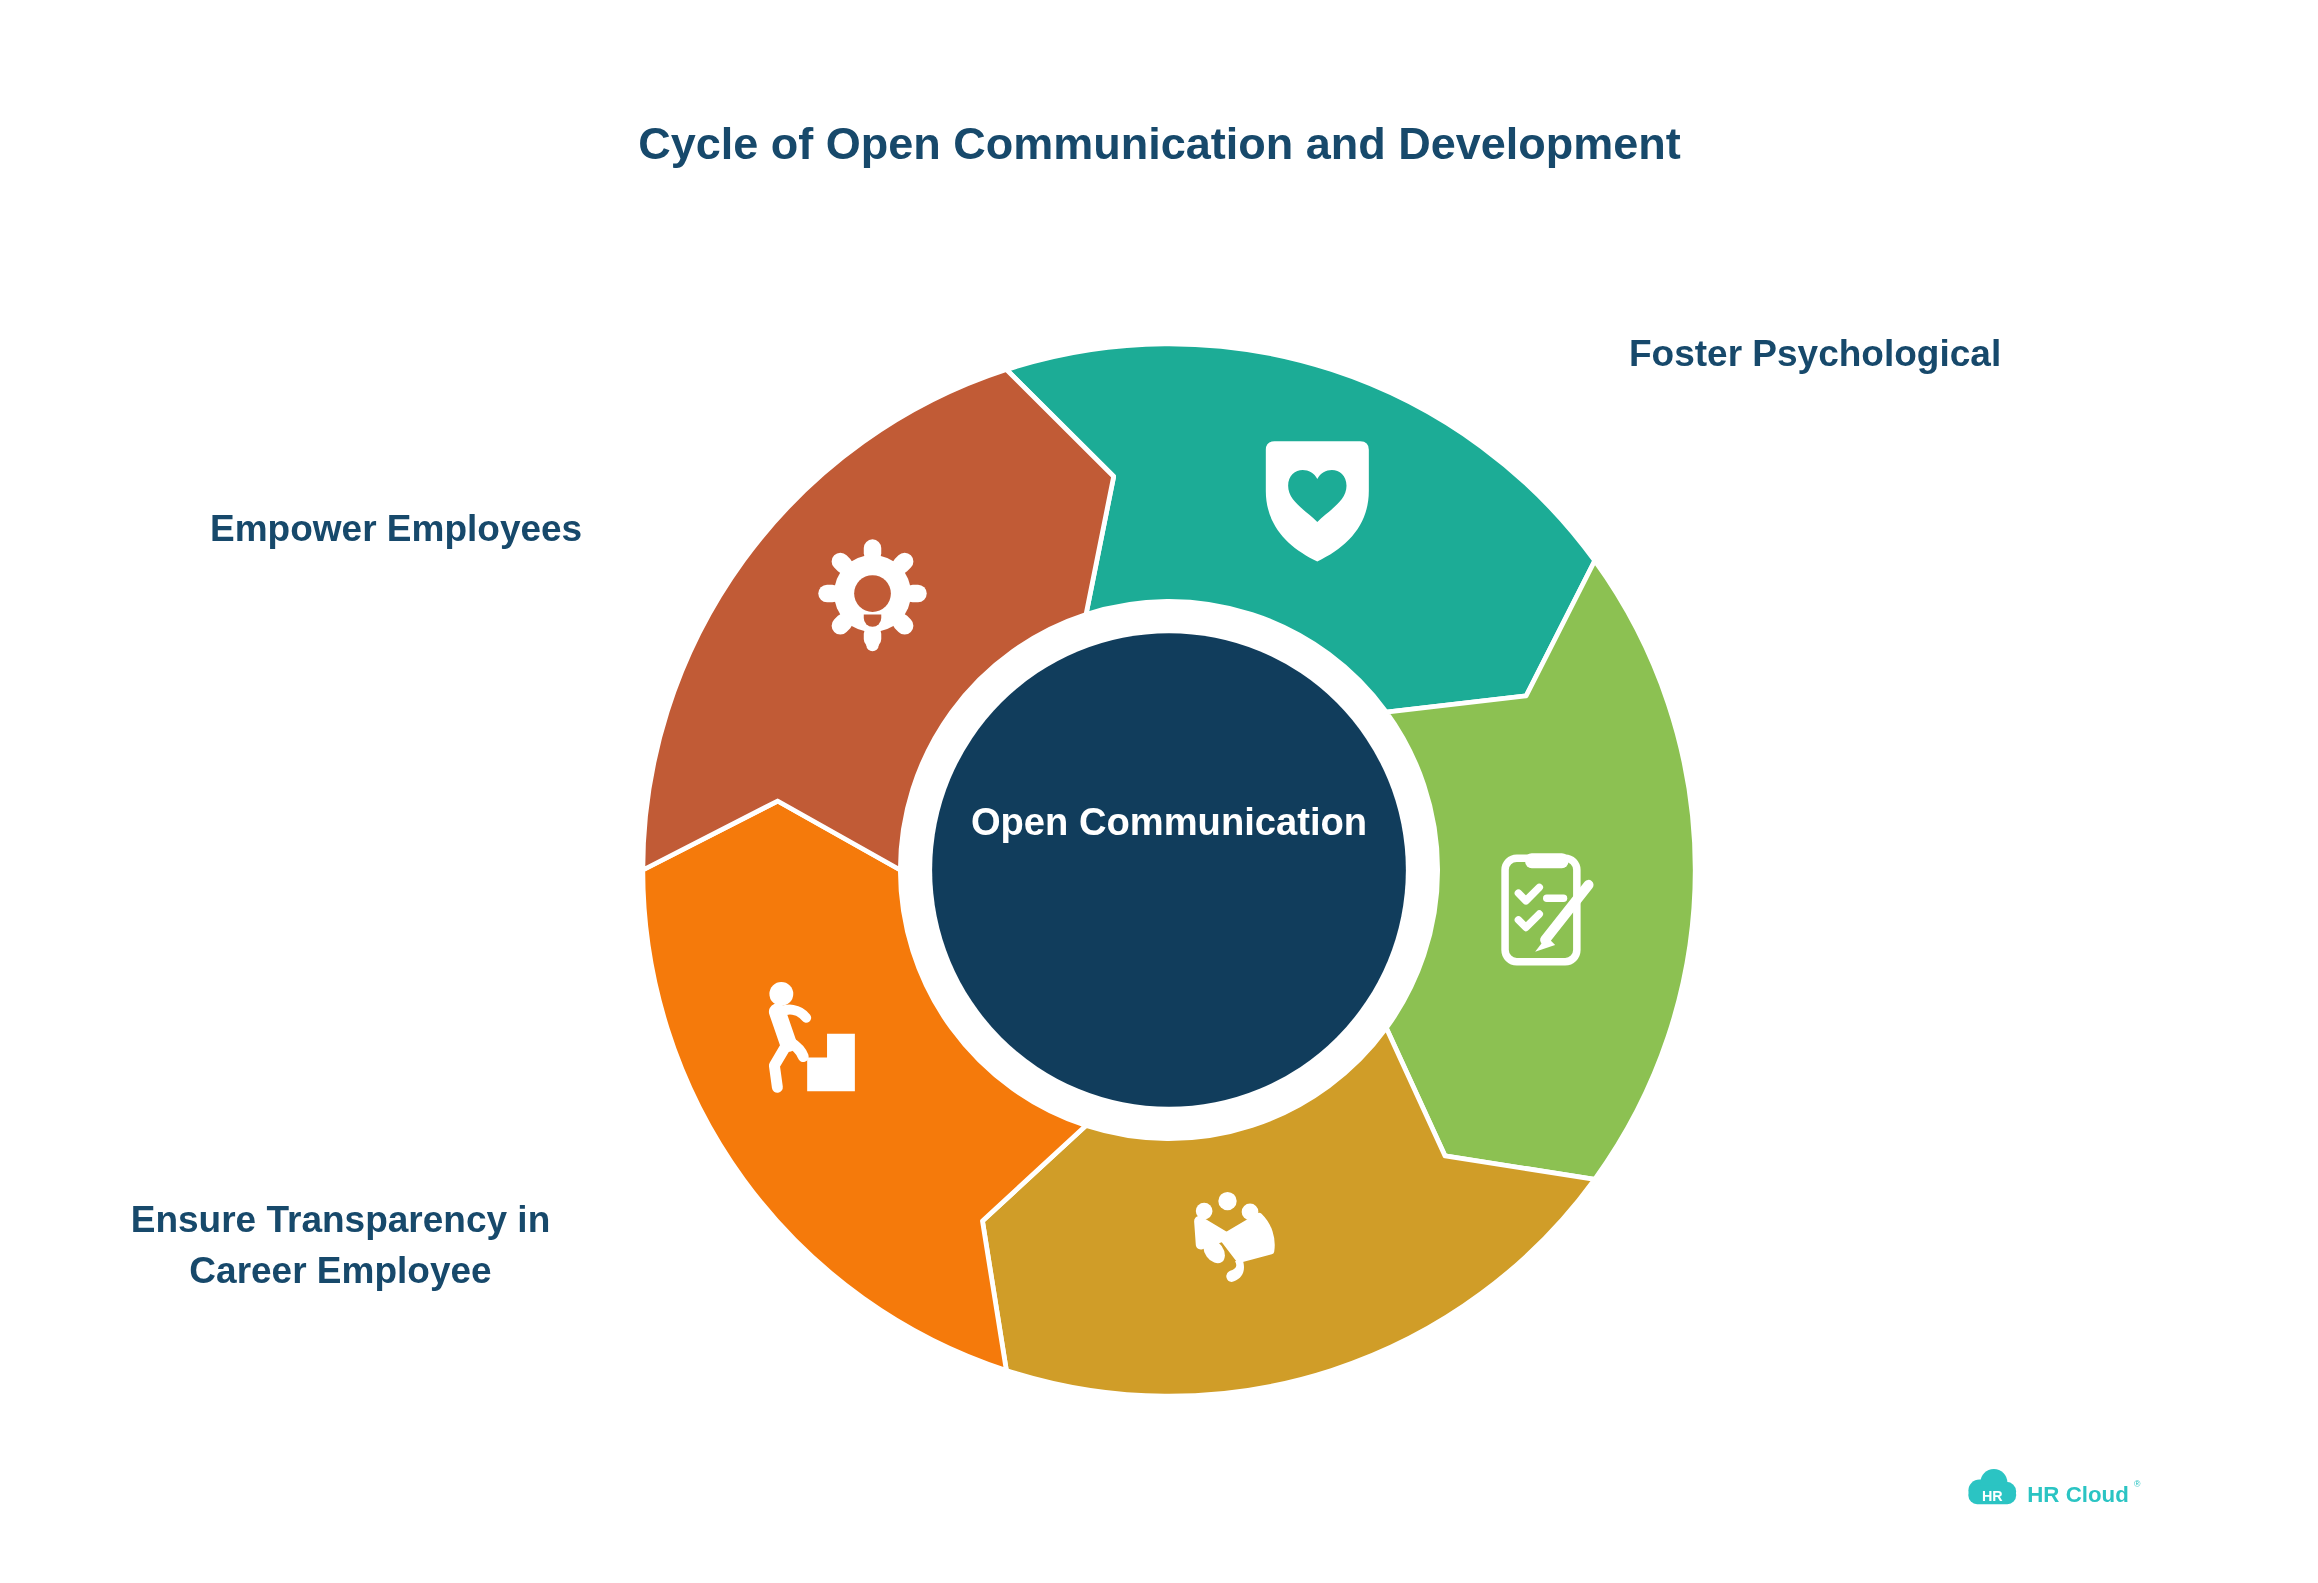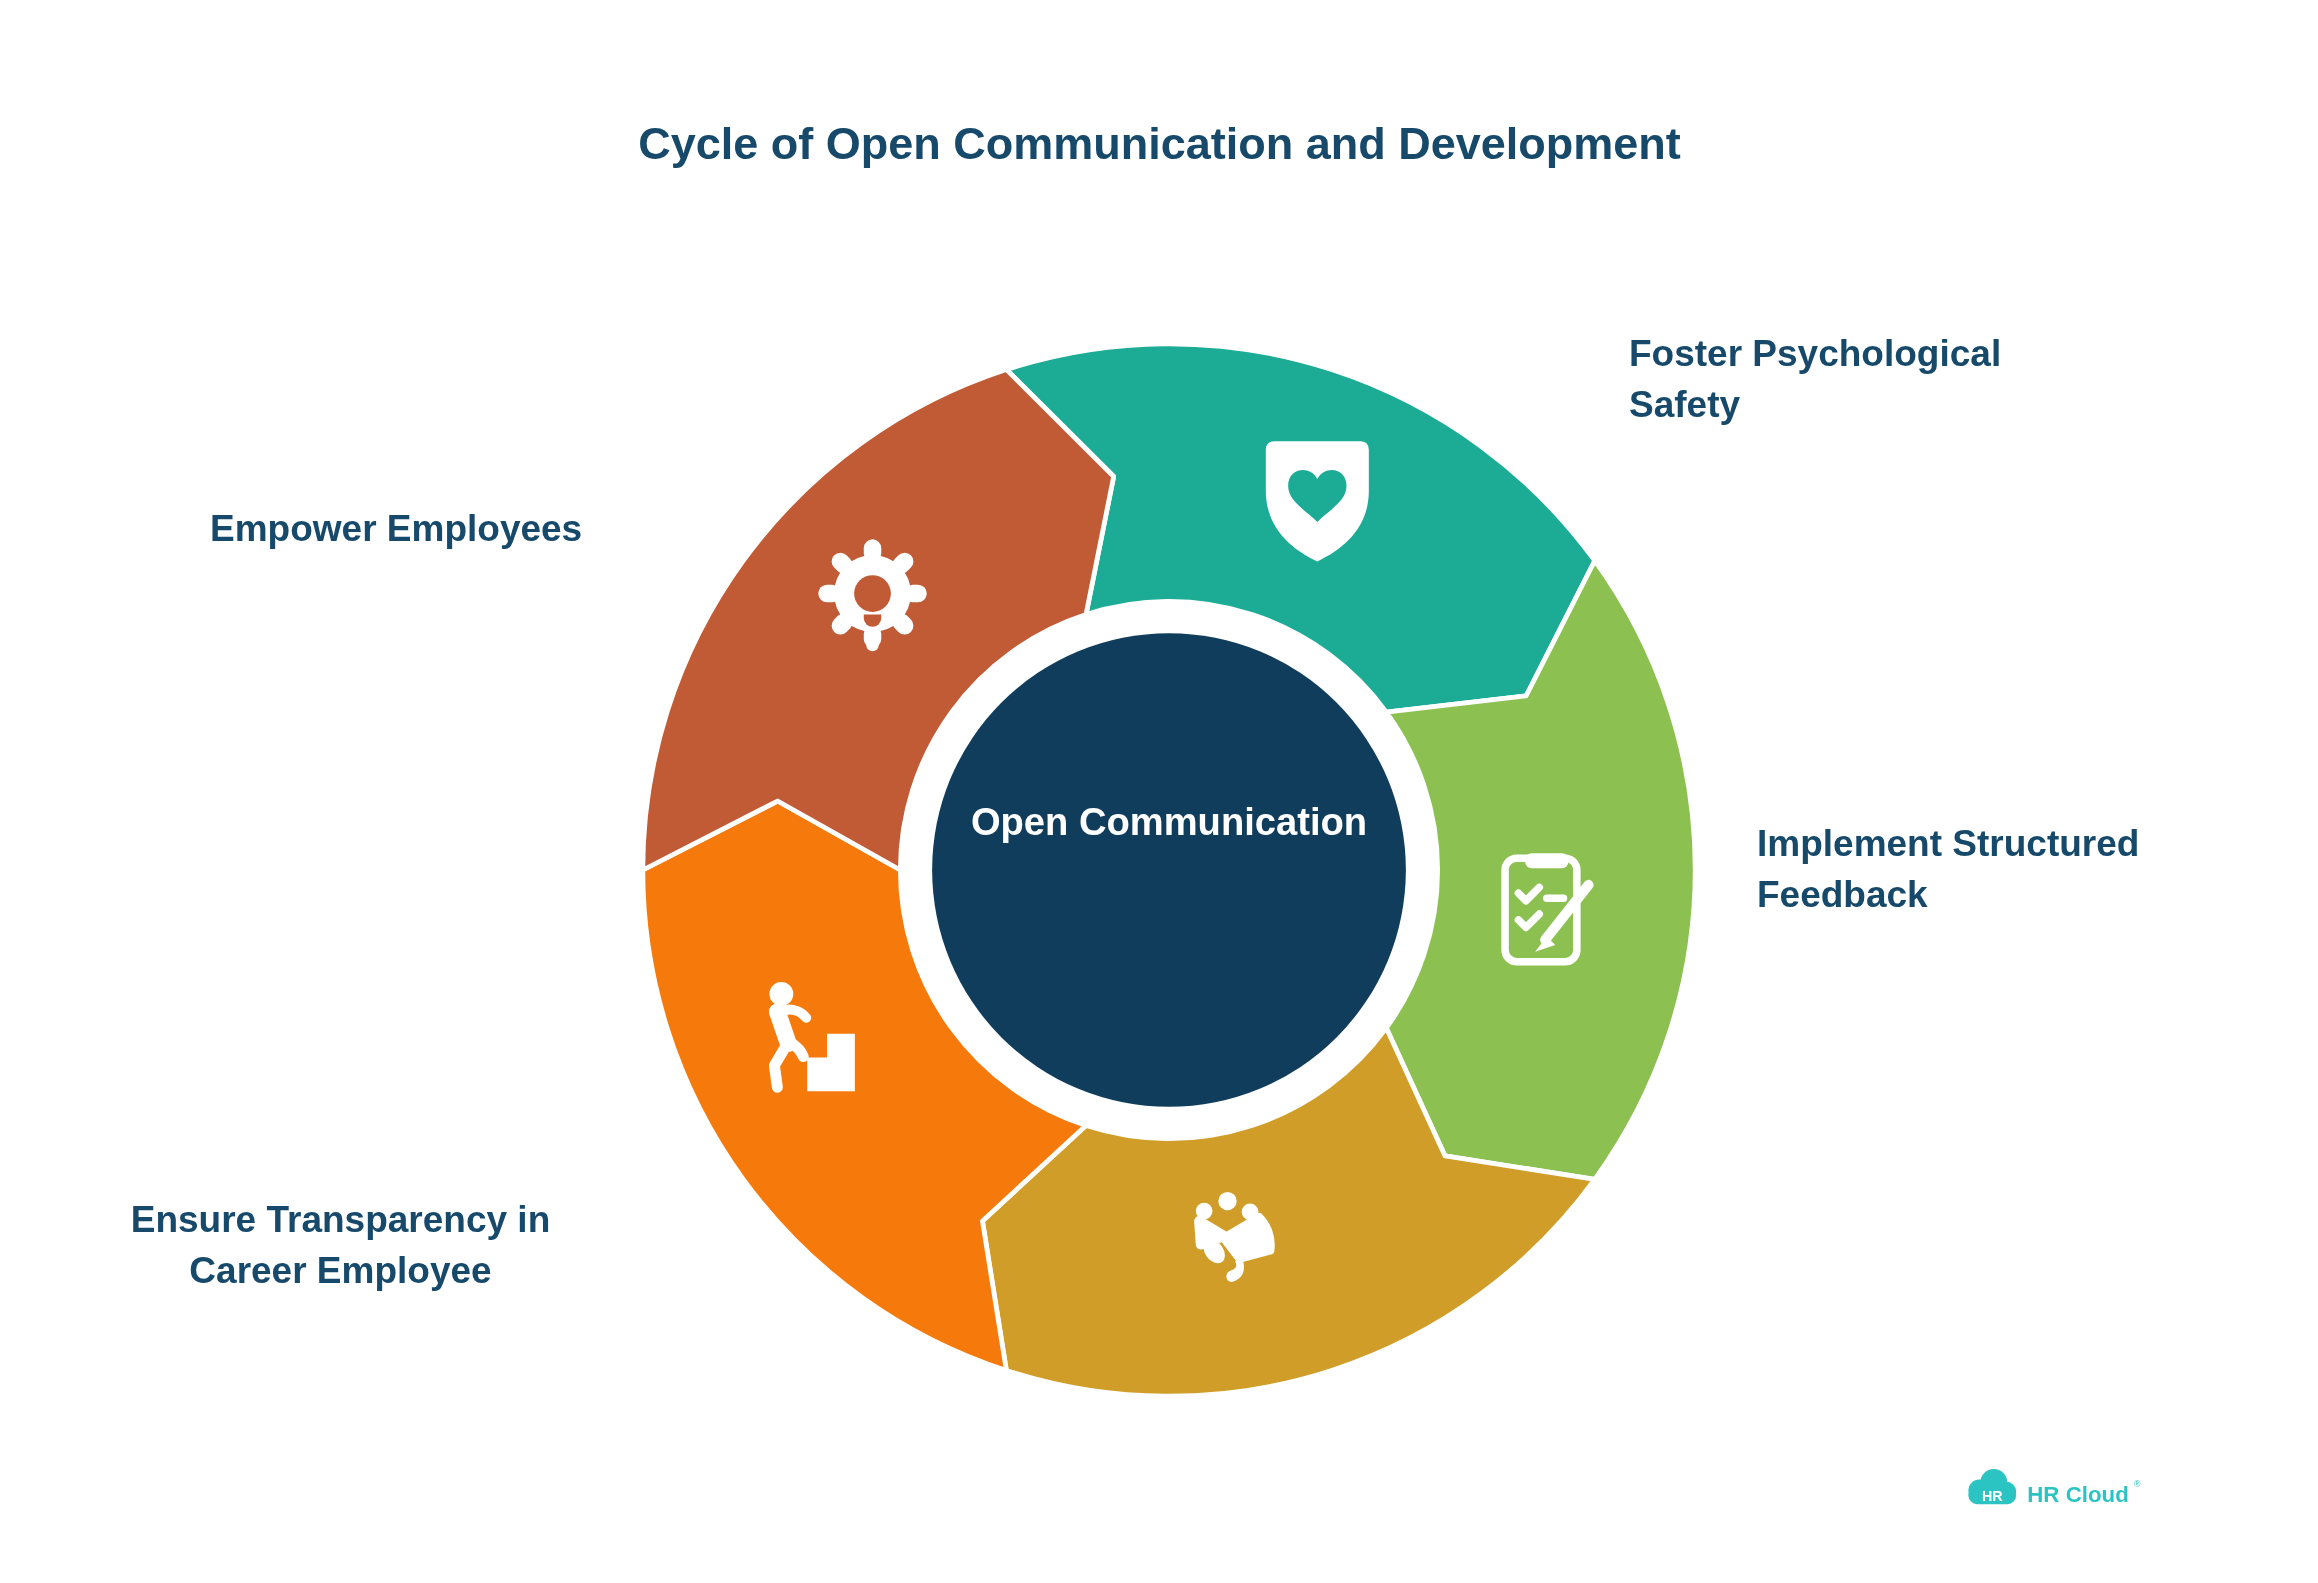--- a/index.html
+++ b/index.html
@@ -133,27 +133,22 @@
         <rect x="-7" y="46" width="14" height="20" rx="7" fill="#ffffff"></rect>
       </g>
       <g id="center-group">
       <circle cx="702" cy="702" r="298" fill="#113D5C"></circle>
       <text x="702" y="658" text-anchor="middle" font-size="48" font-weight="bold" fill="#FFFFFF">Open Communication</text>
     </g>
   </svg>
 
   <div class="label l-foster">
     <span>Foster Psychological</span>
-    <span>Safety</span>
   </div>
 
-  <div class="label l-implement">
-    <span>Implement Structured</span>
-    <span>Feedback</span>
-  </div>
 
 
   <div class="label l-ensure">
     <span>Ensure Transparency in</span>
     <span>Career Employee</span>
   </div>
 
   <div class="label l-empower">
     <span>Empower Employees</span>
   </div>

